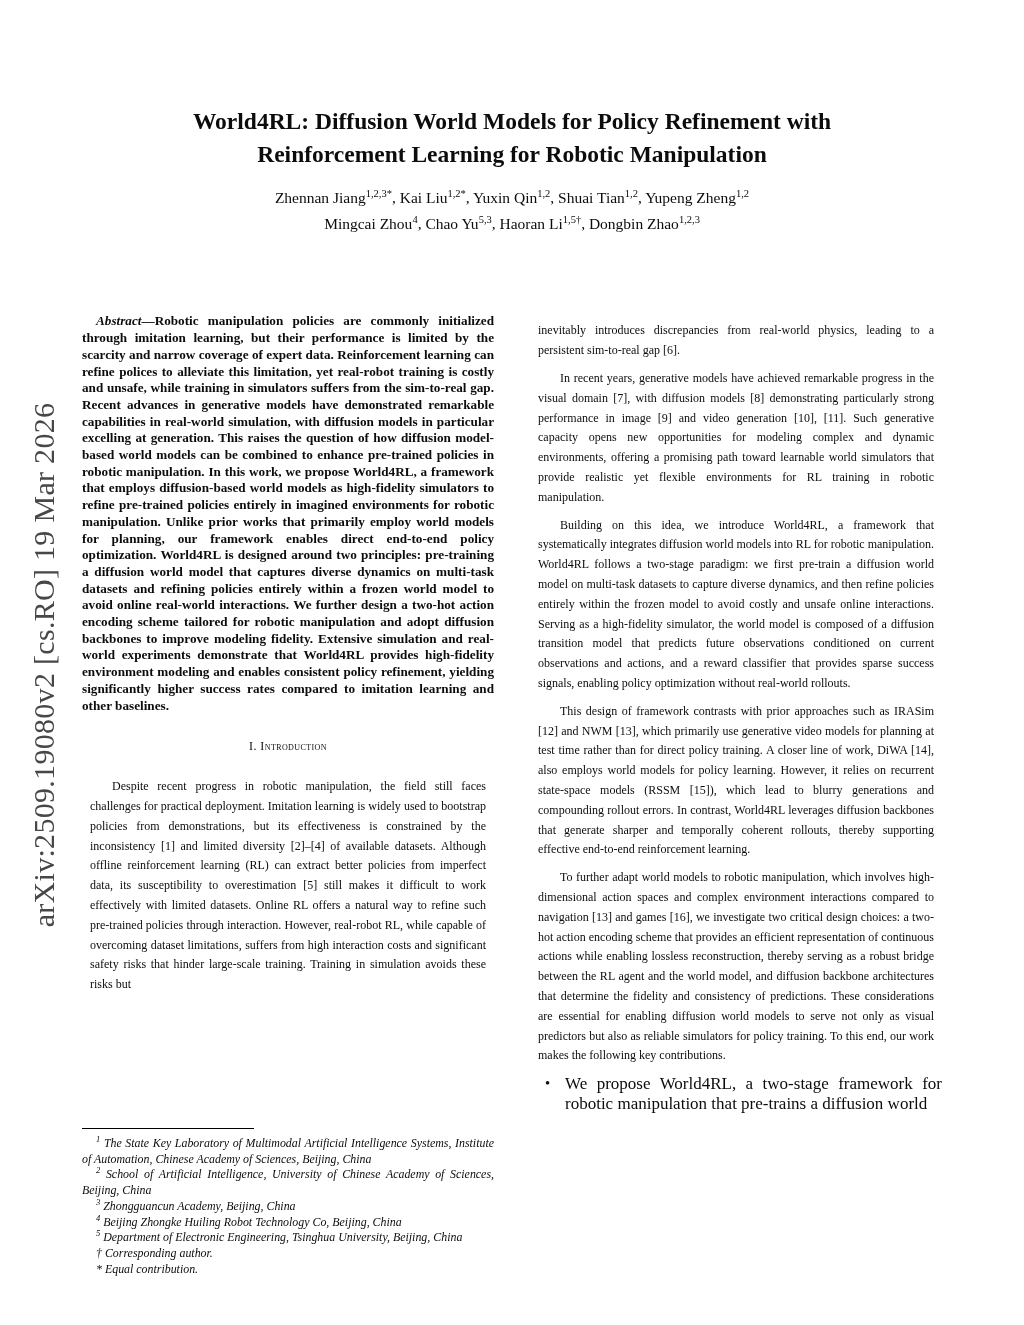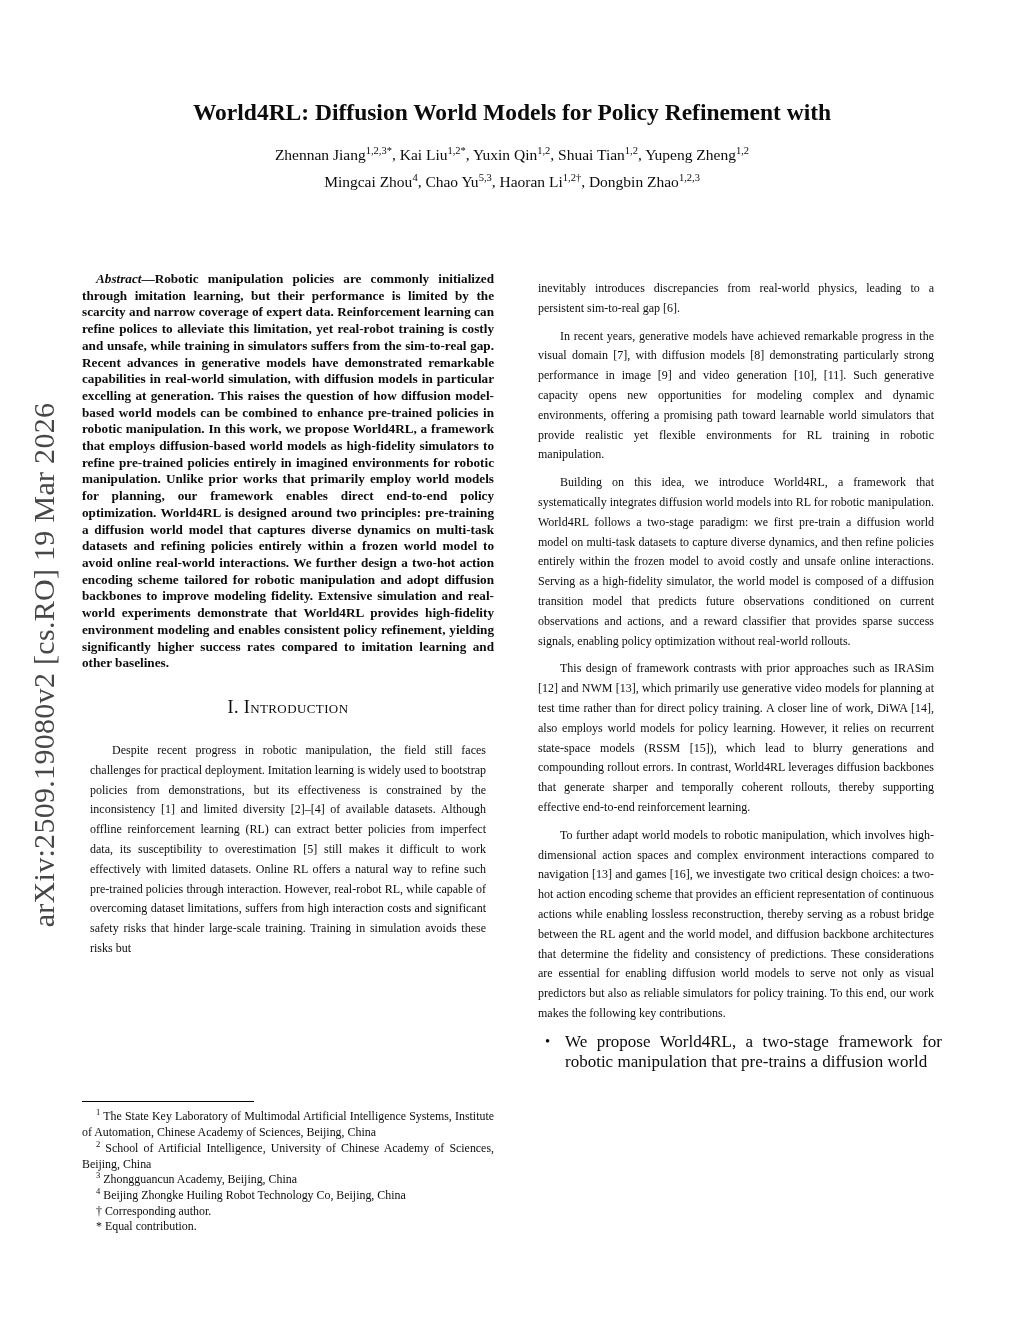--- a/index.html
+++ b/index.html
@@ -8,48 +8,48 @@
     font-family:"Liberation Serif","DejaVu Serif",serif; color:#0c0c0c;
     overflow:hidden;
   }
   
   .arxiv-sidebar {
     position:absolute; width:620px; height:38px; left:-264px; top:646px;
     transform:rotate(-90deg); transform-origin:center;
     text-align:center; white-space:nowrap;
     font-size:30px; color:#474747; letter-spacing:0.3px;
   }
-  .content { position:absolute; left:82px; top:96px; width:860px; }
+  .content { position:absolute; left:82px; top:105px; width:860px; }
   .paper-title {
     text-align:center; font-size:23.5px; font-weight:700; line-height:1.42;
     margin:0;
   }
   .authors { text-align:center; font-size:15.5px; line-height:1.7; margin:0; }
   .authors-block { margin-top:13px; }
   .authors sup { font-size:10.5px; line-height:0;font-family:Liberation Serif, serif; }
   .columns { display:flex; gap:36px; margin-top:76px; height:964px; }
   .col { width:420px; }
   .col-left { display:flex; flex-direction:column; }
   .abstract {
     font-weight:700; font-size:13.2px; line-height:16.7px;
     text-align:justify; text-indent:14px; margin:0;
     hyphens:auto; -webkit-hyphens:auto;
   }
   .abstract-lead { font-style:italic; }
   .section-heading {
-    text-align:center; font-size:18px; font-weight:400;
+    text-align:center; font-size:12px; font-weight:400;
     font-variant:small-caps; letter-spacing:0.4px;
     margin:25px 0 15px 0;
   }
   .body-par {
     font-size:12px; line-height:19.8px; text-align:justify; margin:8px;
     hyphens:auto; -webkit-hyphens:auto;
   }
   .indent { text-indent:22px; }
-  .footnote-block { margin-top:auto; }
+  .footnote-block { margin-top:auto;font-style:italic; }
   .footnote-rule { width:172px; height:0; border-top:1.2px solid #000; margin:0 0 7px 0; }
   .footnote {
     font-size:11.9px; line-height:15.7px; text-align:justify; text-indent:14px;
     hyphens:auto; -webkit-hyphens:auto;
   }
   .footnote sup { font-size:8.5px; line-height:0; }
   .bullet-item { display:flex; margin-top:3px; padding-left:15px; }
   .bullet-marker { flex:0 0 20px; font-size:14.6px; line-height:19.8px; }
   .bullet-text {
     flex:1; font-size:17px; line-height:19.8px; text-align:justify;
@@ -59,43 +59,44 @@
 </style>
 </head>
 <body>
 
 <div class="page">
 
   <div class="arxiv-sidebar">arXiv:2509.19080v2 [cs.RO] 19 Mar 2026</div>
 
   <div class="content">
 
-    <h1 class="paper-title"><span>World4RL: Diffusion World Models for Policy Refinement with</span><br></h1>
+    <h1 class="paper-title"><span>World4RL: Diffusion World Models for Policy Refinement with</span><br><span>Reinforcement Learning for Robotic Manipulation</span></h1>
 
     <div class="authors-block">
       <div class="authors" id="authors1">Zhennan Jiang<sup>1,2,3*</sup>, Kai Liu<sup>1,2*</sup>, Yuxin Qin<sup>1,2</sup>, Shuai Tian<sup>1,2</sup>, Yupeng Zheng<sup>1,2</sup></div>
-      <div class="authors" id="authors2">Mingcai Zhou<sup>4</sup>, Chao Yu<sup>5,3</sup>, Haoran Li<sup>1,2†</sup>, Dongbin Zhao<sup>1,2,3</sup></div>
+      <div class="authors" id="authors2">Mingcai Zhou<sup>4</sup>, Chao Yu<sup>5,3</sup>, Haoran Li<sup>1,5†</sup>, Dongbin Zhao<sup>1,2,3</sup></div>
     </div>
 
     <div class="columns">
 
       <div class="col col-left">
         <p class="abstract"><span class="abstract-lead">Abstract</span><span>—Robotic manipulation policies are commonly initialized through imitation learning, but their performance is limited by the scarcity and narrow coverage of expert data. Reinforcement learning can refine polices to alleviate this limitation, yet real-robot training is costly and unsafe, while training in simulators suffers from the sim-to-real gap. Recent advances in generative models have demonstrated remarkable capabilities in real-world simulation, with diffusion models in particular excelling at generation. This raises the question of how diffusion model-based world models can be combined to enhance pre-trained policies in robotic manipulation. In this work, we propose World4RL, a framework that employs diffusion-based world models as high-fidelity simulators to refine pre-trained policies entirely in imagined environments for robotic manipulation. Unlike prior works that primarily employ world models for planning, our framework enables direct end-to-end policy optimization. World4RL is designed around two principles: pre-training a diffusion world model that captures diverse dynamics on multi-task datasets and refining policies entirely within a frozen world model to avoid online real-world interactions. We further design a two-hot action encoding scheme tailored for robotic manipulation and adopt diffusion backbones to improve modeling fidelity. Extensive simulation and real-world experiments demonstrate that World4RL provides high-fidelity environment modeling and enables consistent policy refinement, yielding significantly higher success rates compared to imitation learning and other baselines.</span></p>
 
         <h2 class="section-heading">I. Introduction</h2>
 
         <p class="body-par indent">Despite recent progress in robotic manipulation, the field still faces challenges for practical deployment. Imitation learning is widely used to bootstrap policies from demonstrations, but its effectiveness is constrained by the inconsistency [1] and limited diversity [2]–[4] of available datasets. Although offline reinforcement learning (RL) can extract better policies from imperfect data, its susceptibility to overestimation [5] still makes it difficult to work effectively with limited datasets. Online RL offers a natural way to refine such pre-trained policies through interaction. However, real-robot RL, while capable of overcoming dataset limitations, suffers from high interaction costs and significant safety risks that hinder large-scale training. Training in simulation avoids these risks but</p>
 
         <div class="footnote-block">
           <div class="footnote-rule"></div>
           <div id="footnotes">
               <div class="footnote"><sup>1</sup> The State Key Laboratory of Multimodal Artificial Intelligence Systems, Institute of Automation, Chinese Academy of Sciences, Beijing, China</div>
               <div class="footnote"><sup>2</sup> School of Artificial Intelligence, University of Chinese Academy of Sciences, Beijing, China</div>
               <div class="footnote"><sup>3</sup> Zhongguancun Academy, Beijing, China</div>
               <div class="footnote"><sup>4</sup> Beijing Zhongke Huiling Robot Technology Co, Beijing, China</div>
+              <div class="footnote"><sup>5</sup> Department of Electronic Engineering, Tsinghua University, Beijing, China</div>
               <div class="footnote"><span>†</span> Corresponding author.</div>
               <div class="footnote"><span>*</span> Equal contribution.</div>
             </div>
         </div>
       </div>
 
       <div class="col col-right">
         <p class="body-par">inevitably introduces discrepancies from real-world physics, leading to a persistent sim-to-real gap [6].</p>
         <p class="body-par indent">In recent years, generative models have achieved remarkable progress in the visual domain [7], with diffusion models [8] demonstrating particularly strong performance in image [9] and video generation [10], [11]. Such generative capacity opens new opportunities for modeling complex and dynamic environments, offering a promising path toward learnable world simulators that provide realistic yet flexible environments for RL training in robotic manipulation.</p>
         <p class="body-par indent">Building on this idea, we introduce World4RL, a framework that systematically integrates diffusion world models into RL for robotic manipulation. World4RL follows a two-stage paradigm: we first pre-train a diffusion world model on multi-task datasets to capture diverse dynamics, and then refine policies entirely within the frozen model to avoid costly and unsafe online interactions. Serving as a high-fidelity simulator, the world model is composed of a diffusion transition model that predicts future observations conditioned on current observations and actions, and a reward classifier that provides sparse success signals, enabling policy optimization without real-world rollouts.</p>

